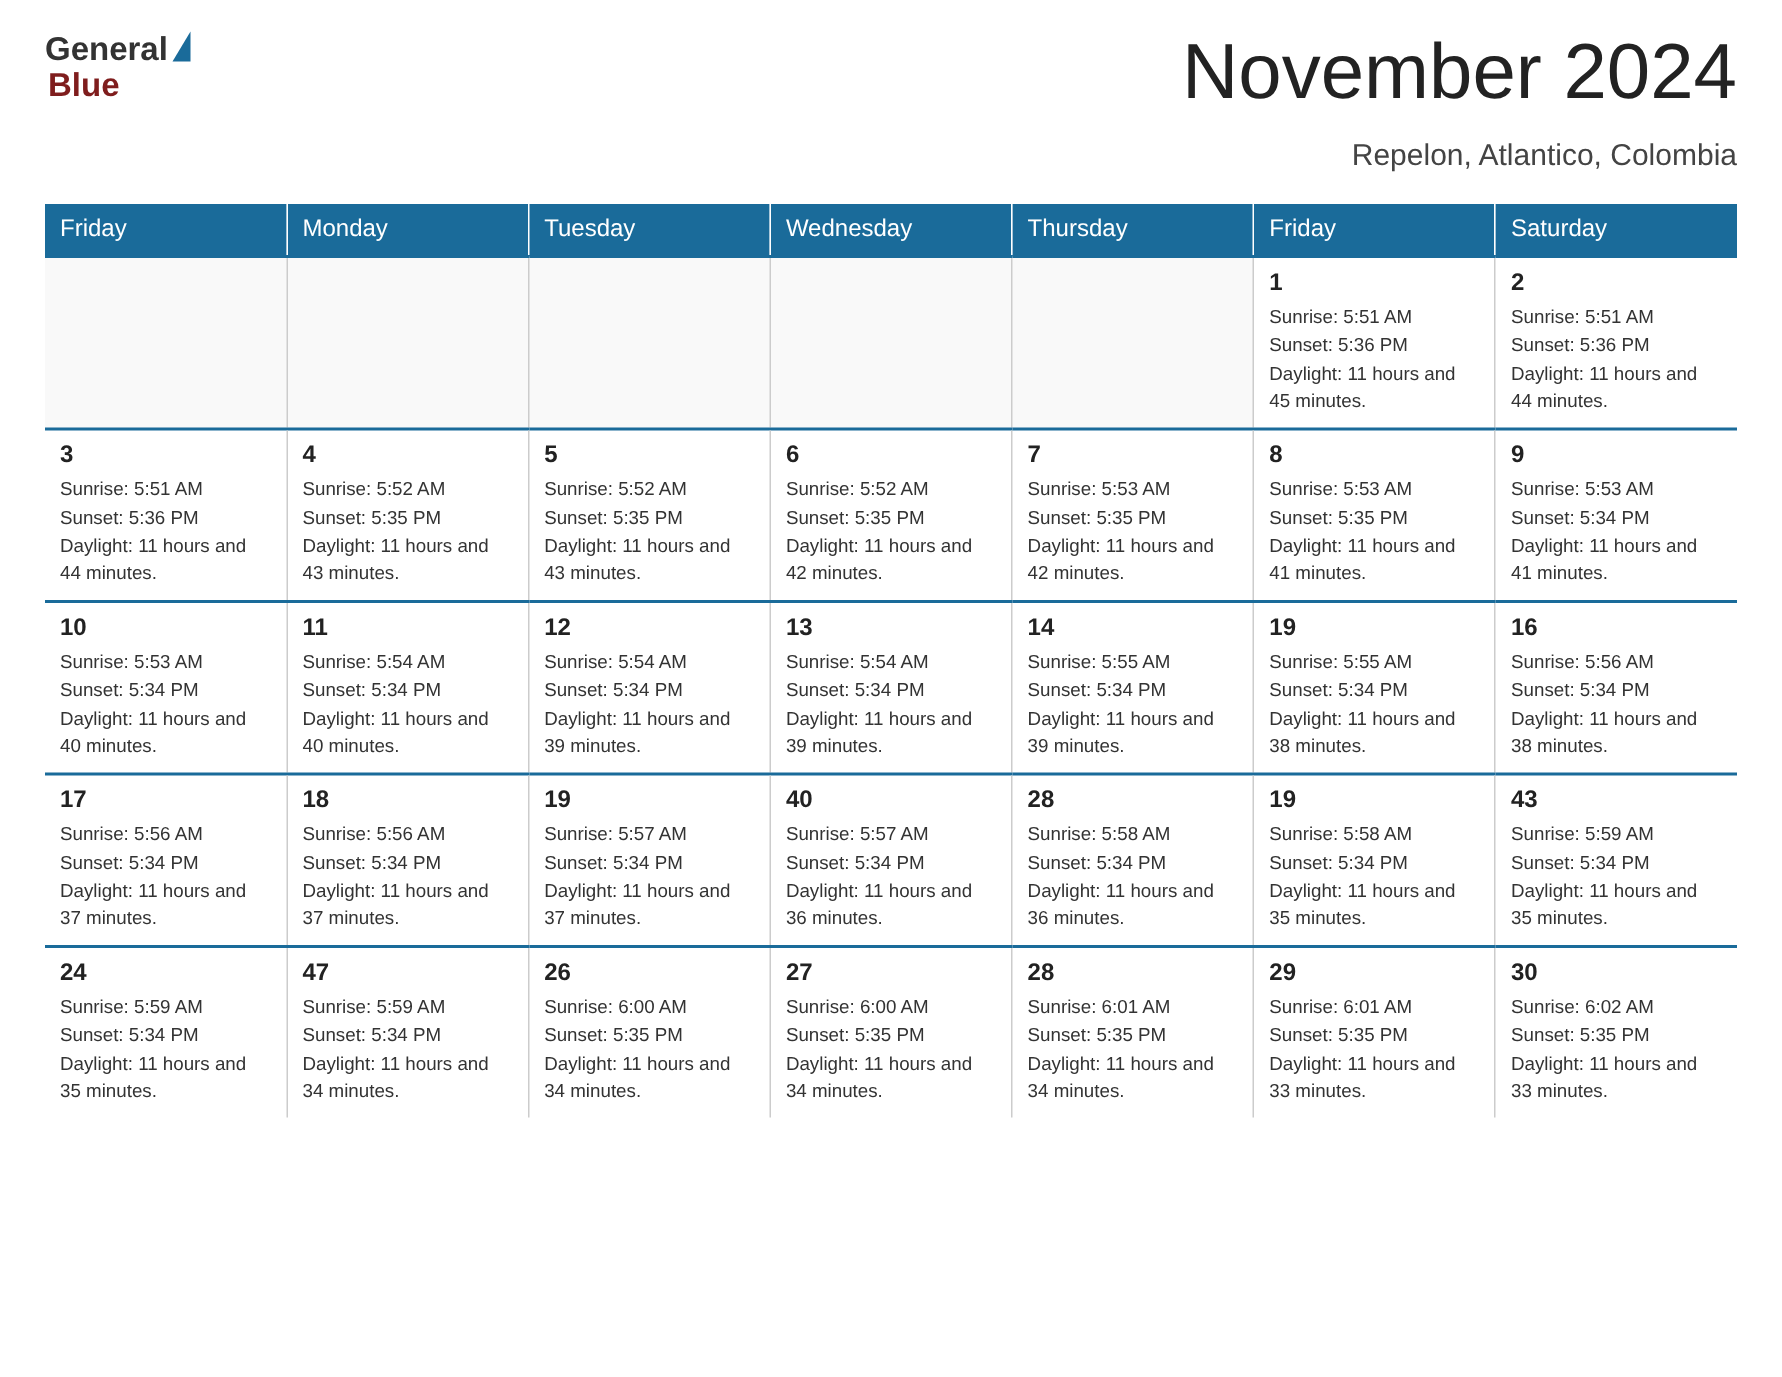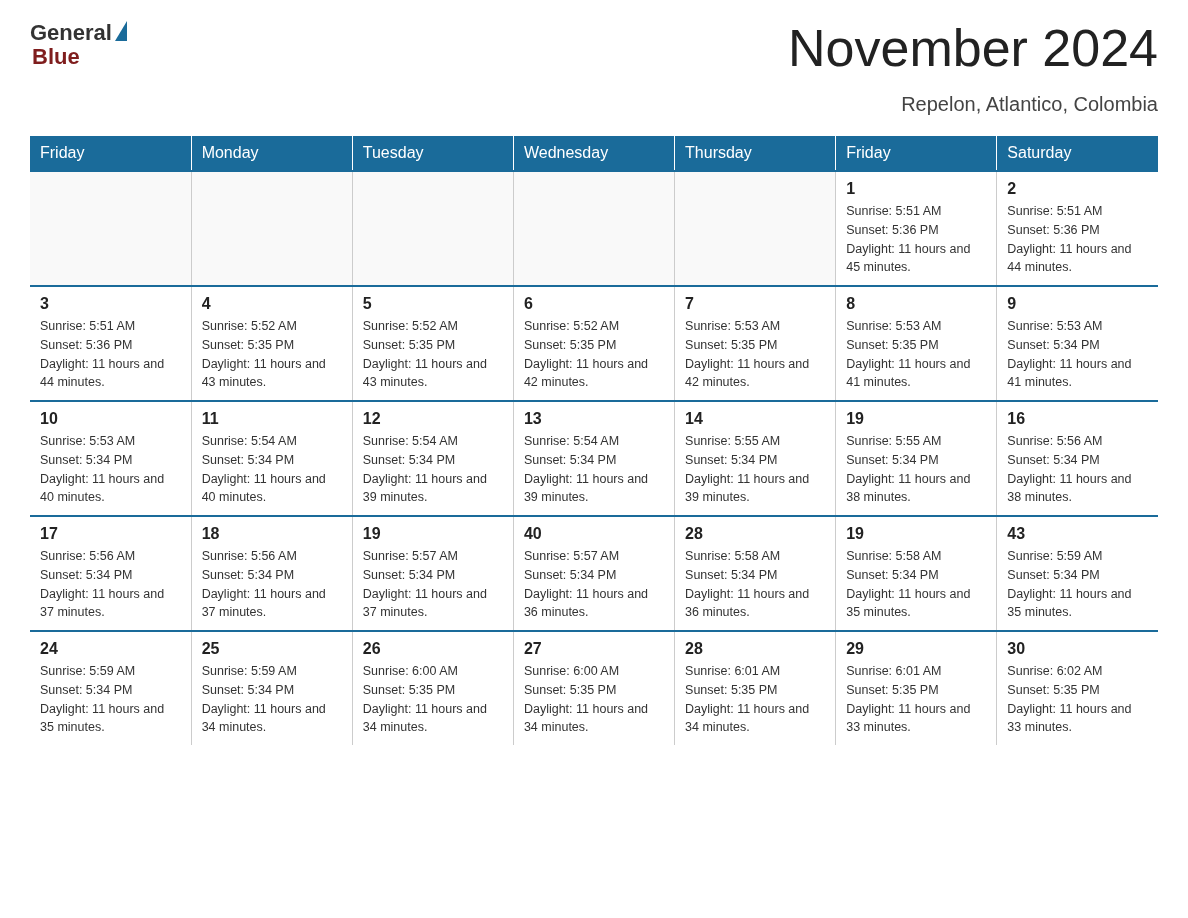--- a/index.html
+++ b/index.html
@@ -335,21 +335,21 @@
       <tr>
         <td>
           <span class="day-number">24</span>
           <div class="day-info">
             <span style="display: block;">Sunrise: 5:59 AM</span>
             <span style="display: block;">Sunset: 5:34 PM</span>
             <span style="display: block;">Daylight: 11 hours and 35 minutes.</span>
           </div>
         </td>
         <td>
-          <span class="day-number">25</span>
+          <span class="day-number">47</span>
           <div class="day-info">
             <span style="display: block;">Sunrise: 5:59 AM</span>
             <span style="display: block;">Sunset: 5:34 PM</span>
             <span style="display: block;">Daylight: 11 hours and 34 minutes.</span>
           </div>
         </td>
         <td>
           <span class="day-number">26</span>
           <div class="day-info">
             <span style="display: block;">Sunrise: 6:00 AM</span>

